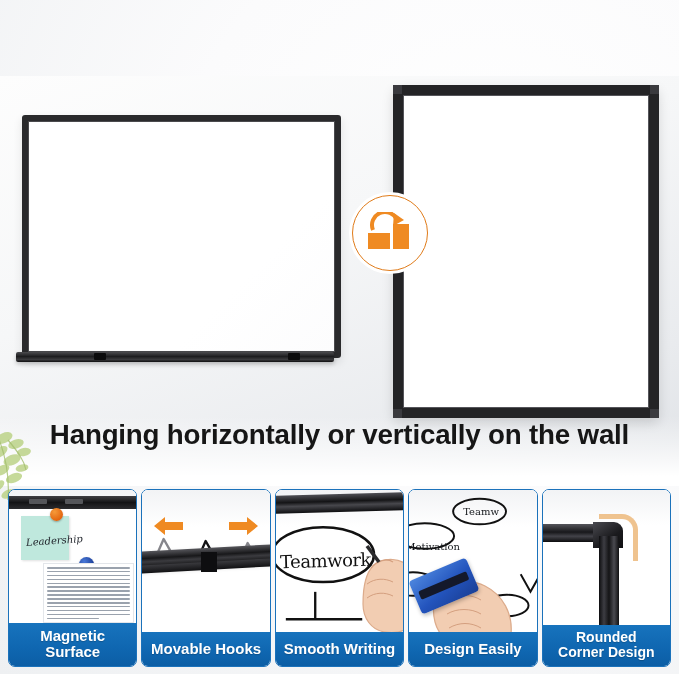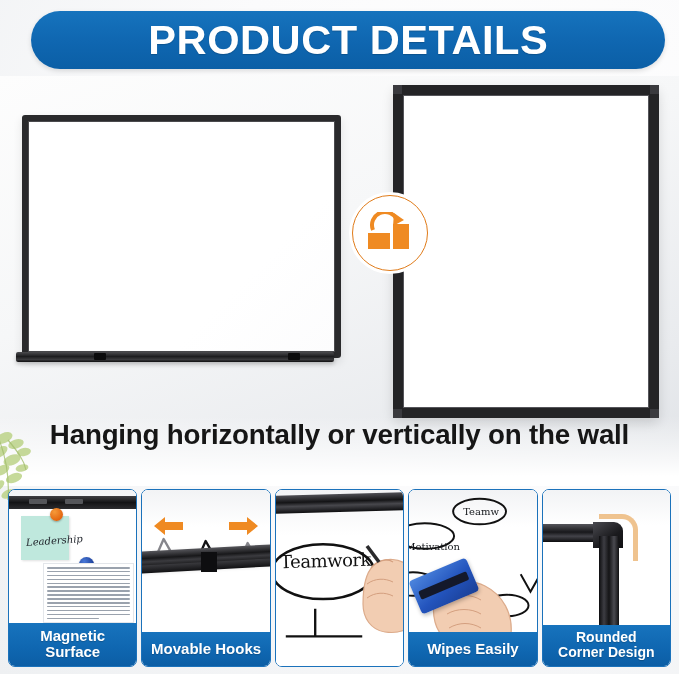--- a/index.html
+++ b/index.html
@@ -427,23 +427,20 @@
     background: linear-gradient(180deg, #f2f3f5 0%, #ffffff 26%);
   }
 </style>
 </head>
 <body>
 
 <div id="page">
 
   <div class="wall"></div>
 
-  <div id="header-banner">
-    <div id="header-title">PRODUCT DETAILS</div>
-  </div>
 
   <div id="board-horizontal" class="board">
     <div class="inner-line"></div>
   </div>
   <div id="board-horizontal-tray">
     <div class="clip-l"></div>
     <div class="clip-r"></div>
   </div>
 
   <div id="board-vertical" class="board">
@@ -575,20 +572,21 @@
         <div class="p3-word">Teamwork</div>
 
         <svg class="p3-hand" viewBox="0 0 78 96">
           <path d="M24 28 C36 18 52 20 62 30 C72 40 74 58 70 74 C66 92 50 96 36 94 C22 92 14 80 14 66 C14 50 16 36 24 28 Z" fill="#f2cdb2" stroke="#dcab8b" stroke-width="1.2"></path>
           <path d="M22 30 C28 22 38 20 44 24" stroke="#d49f7f" stroke-width="1.2" fill="none"></path>
           <path d="M18 46 C26 40 36 40 44 44" stroke="#d49f7f" stroke-width="1" fill="none"></path>
           <path d="M18 60 C26 54 36 54 44 58" stroke="#d49f7f" stroke-width="1" fill="none"></path>
           <path d="M30 24 L18 8" stroke="#2a2a2c" stroke-width="3.6"></path>
         </svg>
       </div>
+      <div class="feature-caption">Smooth Writing</div>
     </div>
 
     <div class="feature-panel">
       <div class="feature-image">
         <div class="photo-wash"></div>
 
         <svg style="position:absolute;left:0;top:0;width:100%;height:100%;" viewBox="0 0 130 145">
           <ellipse cx="72" cy="22" rx="27" ry="13" stroke="#111" stroke-width="2" fill="none"></ellipse>
           <ellipse cx="16" cy="47" rx="30" ry="13" stroke="#111" stroke-width="2" fill="none"></ellipse>
           <ellipse cx="4" cy="96" rx="24" ry="12" stroke="#111" stroke-width="2" fill="none"></ellipse>
@@ -603,21 +601,21 @@
           <path d="M16 40 C26 26 46 22 62 30 C80 39 90 58 88 78 C86 94 70 98 52 96 C32 94 16 82 12 66 C9 54 10 46 16 40 Z" fill="#f2cdb2" stroke="#dcab8b" stroke-width="1.2"></path>
           <path d="M26 44 C36 38 48 38 58 44" stroke="#d49f7f" stroke-width="1" fill="none"></path>
           <path d="M24 58 C34 52 48 52 58 58" stroke="#d49f7f" stroke-width="1" fill="none"></path>
           <path d="M26 72 C36 66 48 66 58 72" stroke="#d49f7f" stroke-width="1" fill="none"></path>
         </svg>
 
         <div class="p4-eraser">
           <div class="p4-eraser-felt"></div>
         </div>
       </div>
-      <div class="feature-caption">Wipes Easily</div>
+      <div class="feature-caption">Design Easily</div>
     </div>
 
     <div class="feature-panel">
       <div class="feature-image">
         <div class="photo-wash"></div>
         <div class="p5-wrap">
           <div class="p5-glow"></div>
           <div class="p5-corner-h"></div>
           <div class="p5-joint"></div>
           <div class="p5-corner-v"></div>

